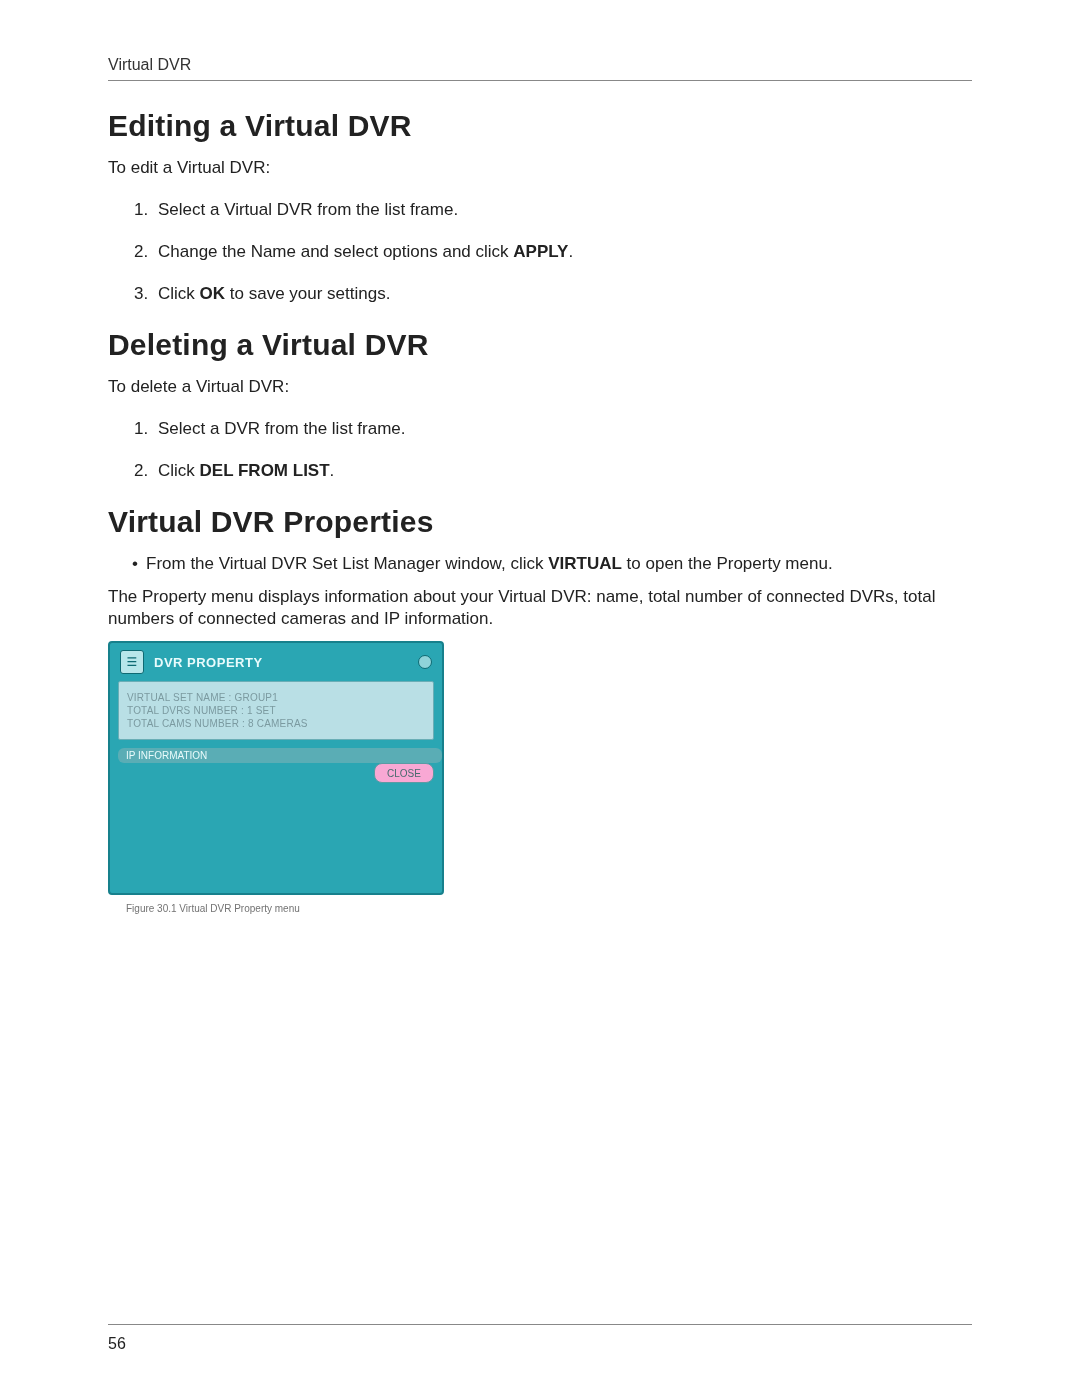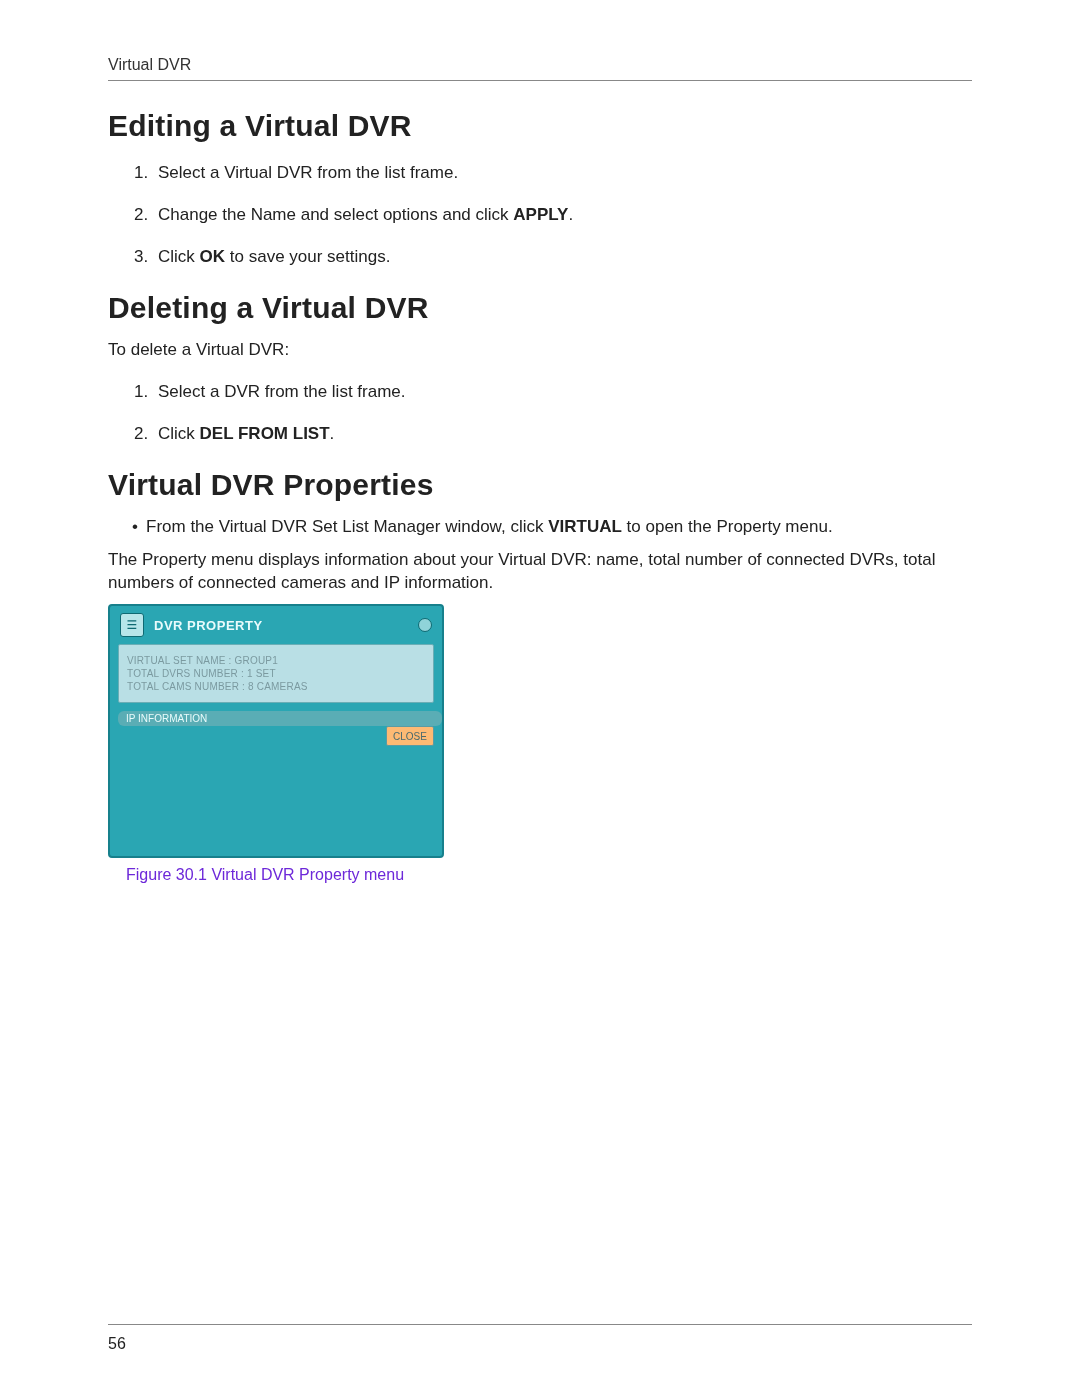--- a/index.html
+++ b/index.html
@@ -23,34 +23,35 @@
   .dvr-close { width: 14px; height: 14px; border: 1px solid #0e6a73; border-radius: 7px; background: #8fd3d9; }
   .dvr-body { margin: 0 8px 0 8px; background: #b9dfe5; border: 1px solid #6aaeb6; border-radius: 2px; padding: 8px 8px 8px 8px; }
   .dvr-body .row { font-size: 10px; color: #7b9aa0; letter-spacing: 0.2px; margin: 2px 0; }
   .ip-label { display: inline-block; background: #5aadb5; color: #e9fbfb; font-size: 10px; padding: 2px 8px; border-radius: 6px; margin: 8px 0 0 8px; }
   .ip-box { margin: 4px 8px 8px 8px; height: 78px; background: #7bb8c0; border: 1px solid #4c969f; border-radius: 2px; position: relative; padding: 6px 8px; }
   .ip-box .ip-row { font-size: 10px; color: #d6eff1; }
   .scroll-btn { position: absolute; right: 3px; width: 12px; height: 12px; background: #e2f1f2; border: 1px solid #7aabb1; }
   .scroll-top { top: 3px; }
   .scroll-bot { bottom: 3px; }
   .dvr-footer { margin: 0 8px 8px 8px; display: flex; justify-content: flex-end; }
-  .close-btn { width: 48px; height: 20px; background: #fdba74; border: 1px solid #5a9ba3; font-size: 10px; color: #4a6a6e; display: grid; place-items: center; border-radius: 2px; }
-  .fig-caption { font-size: 16px; color: #6d28d9; margin: 8px 0 0 18px; }
+  .close-btn { width: 60px; height: 20px; background: #f9a8d4; border: 1px solid #5a9ba3; font-size: 10px; color: #4a6a6e; display: grid; place-items: center; border-radius: 8px; }
+  .fig-caption { font-size: 10px; color: #737373; margin: 8px 0 0 18px; }
   .bottom-rule { position: absolute; left: 108px; right: 108px; bottom: 72px; border: none; border-top: 1px solid #888; }
   .page-no { position: absolute; left: 108px; bottom: 44px; font-size: 16px; }
 </style>
 </head>
 <body>
 
 <div class="page">
 
   <div class="running-head">Virtual DVR</div>
   <hr class="top-rule">
 
   <h2>Editing a Virtual DVR</h2>
+  <div class="para">To edit a Virtual DVR:</div>
   <div class="ol">
     <div class="li"><span class="num">1.</span><span>Select a Virtual DVR from the list frame.</span></div>
     <div class="li"><span class="num">2.</span><span>Change the Name and select options and click </span><span class="bold">APPLY</span><span>.</span></div>
     <div class="li"><span class="num">3.</span><span>Click </span><span class="bold">OK</span><span> to save your settings.</span></div>
   </div>
 
   <h2>Deleting a Virtual DVR</h2>
   <div class="para">To delete a Virtual DVR:</div>
   <div class="ol">
     <div class="li"><span class="num">1.</span><span>Select a DVR from the list frame.</span></div>

